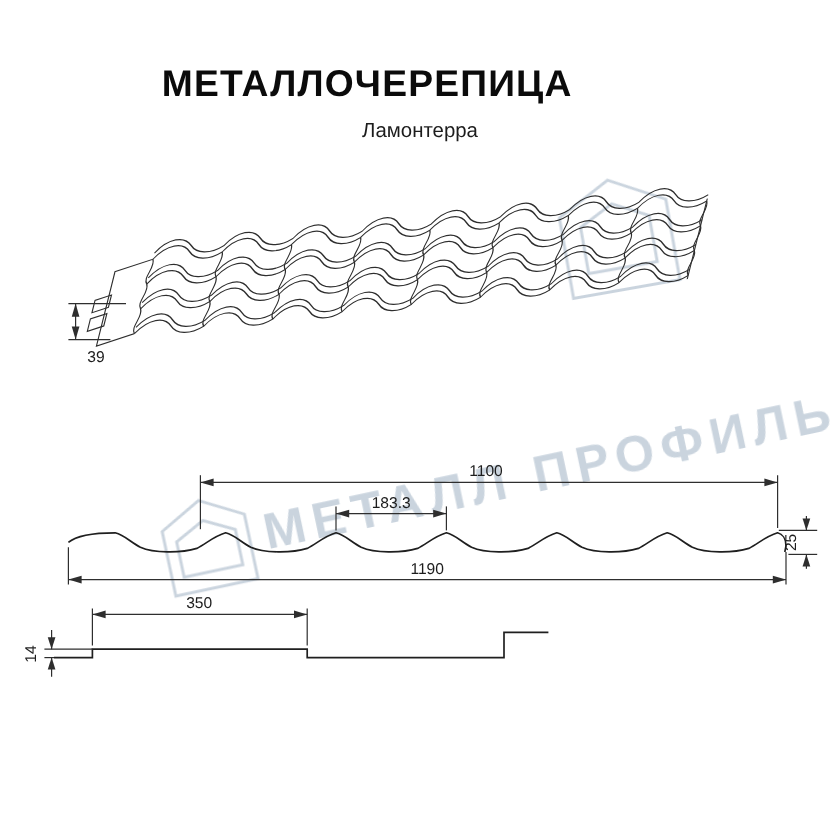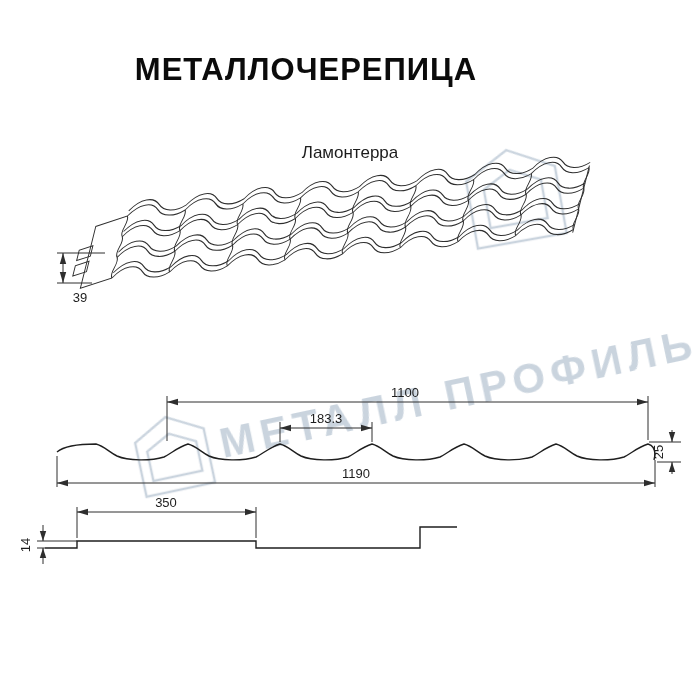--- a/index.html
+++ b/index.html
@@ -6,21 +6,21 @@
   body{
     width:700px;height:700px;position:relative;overflow:hidden;background:#ffffff;
     font-family:"Liberation Sans","DejaVu Sans",sans-serif;
   }
   .title{
     position:absolute;top:52px;left:0;width:612px;text-align:center;
     font-size:31px;font-weight:bold;letter-spacing:1px;color:#0b0b0b;
   }
   .subtitle{
     position:absolute;top:99px;left:0;width:700px;text-align:center;
-    font-size:17px;color:#1c1c1c;margin-top:44px;
+    font-size:17px;color:#1c1c1c;
   }
   svg.drawing{position:absolute;top:0;left:0;}
   text{font-family:"Liberation Sans","DejaVu Sans",sans-serif;}
 </style>
 </head>
 <body>
 
 <div class="title">МЕТАЛЛОЧЕРЕПИЦА</div>
 <div class="subtitle">Ламонтерра</div>
 

